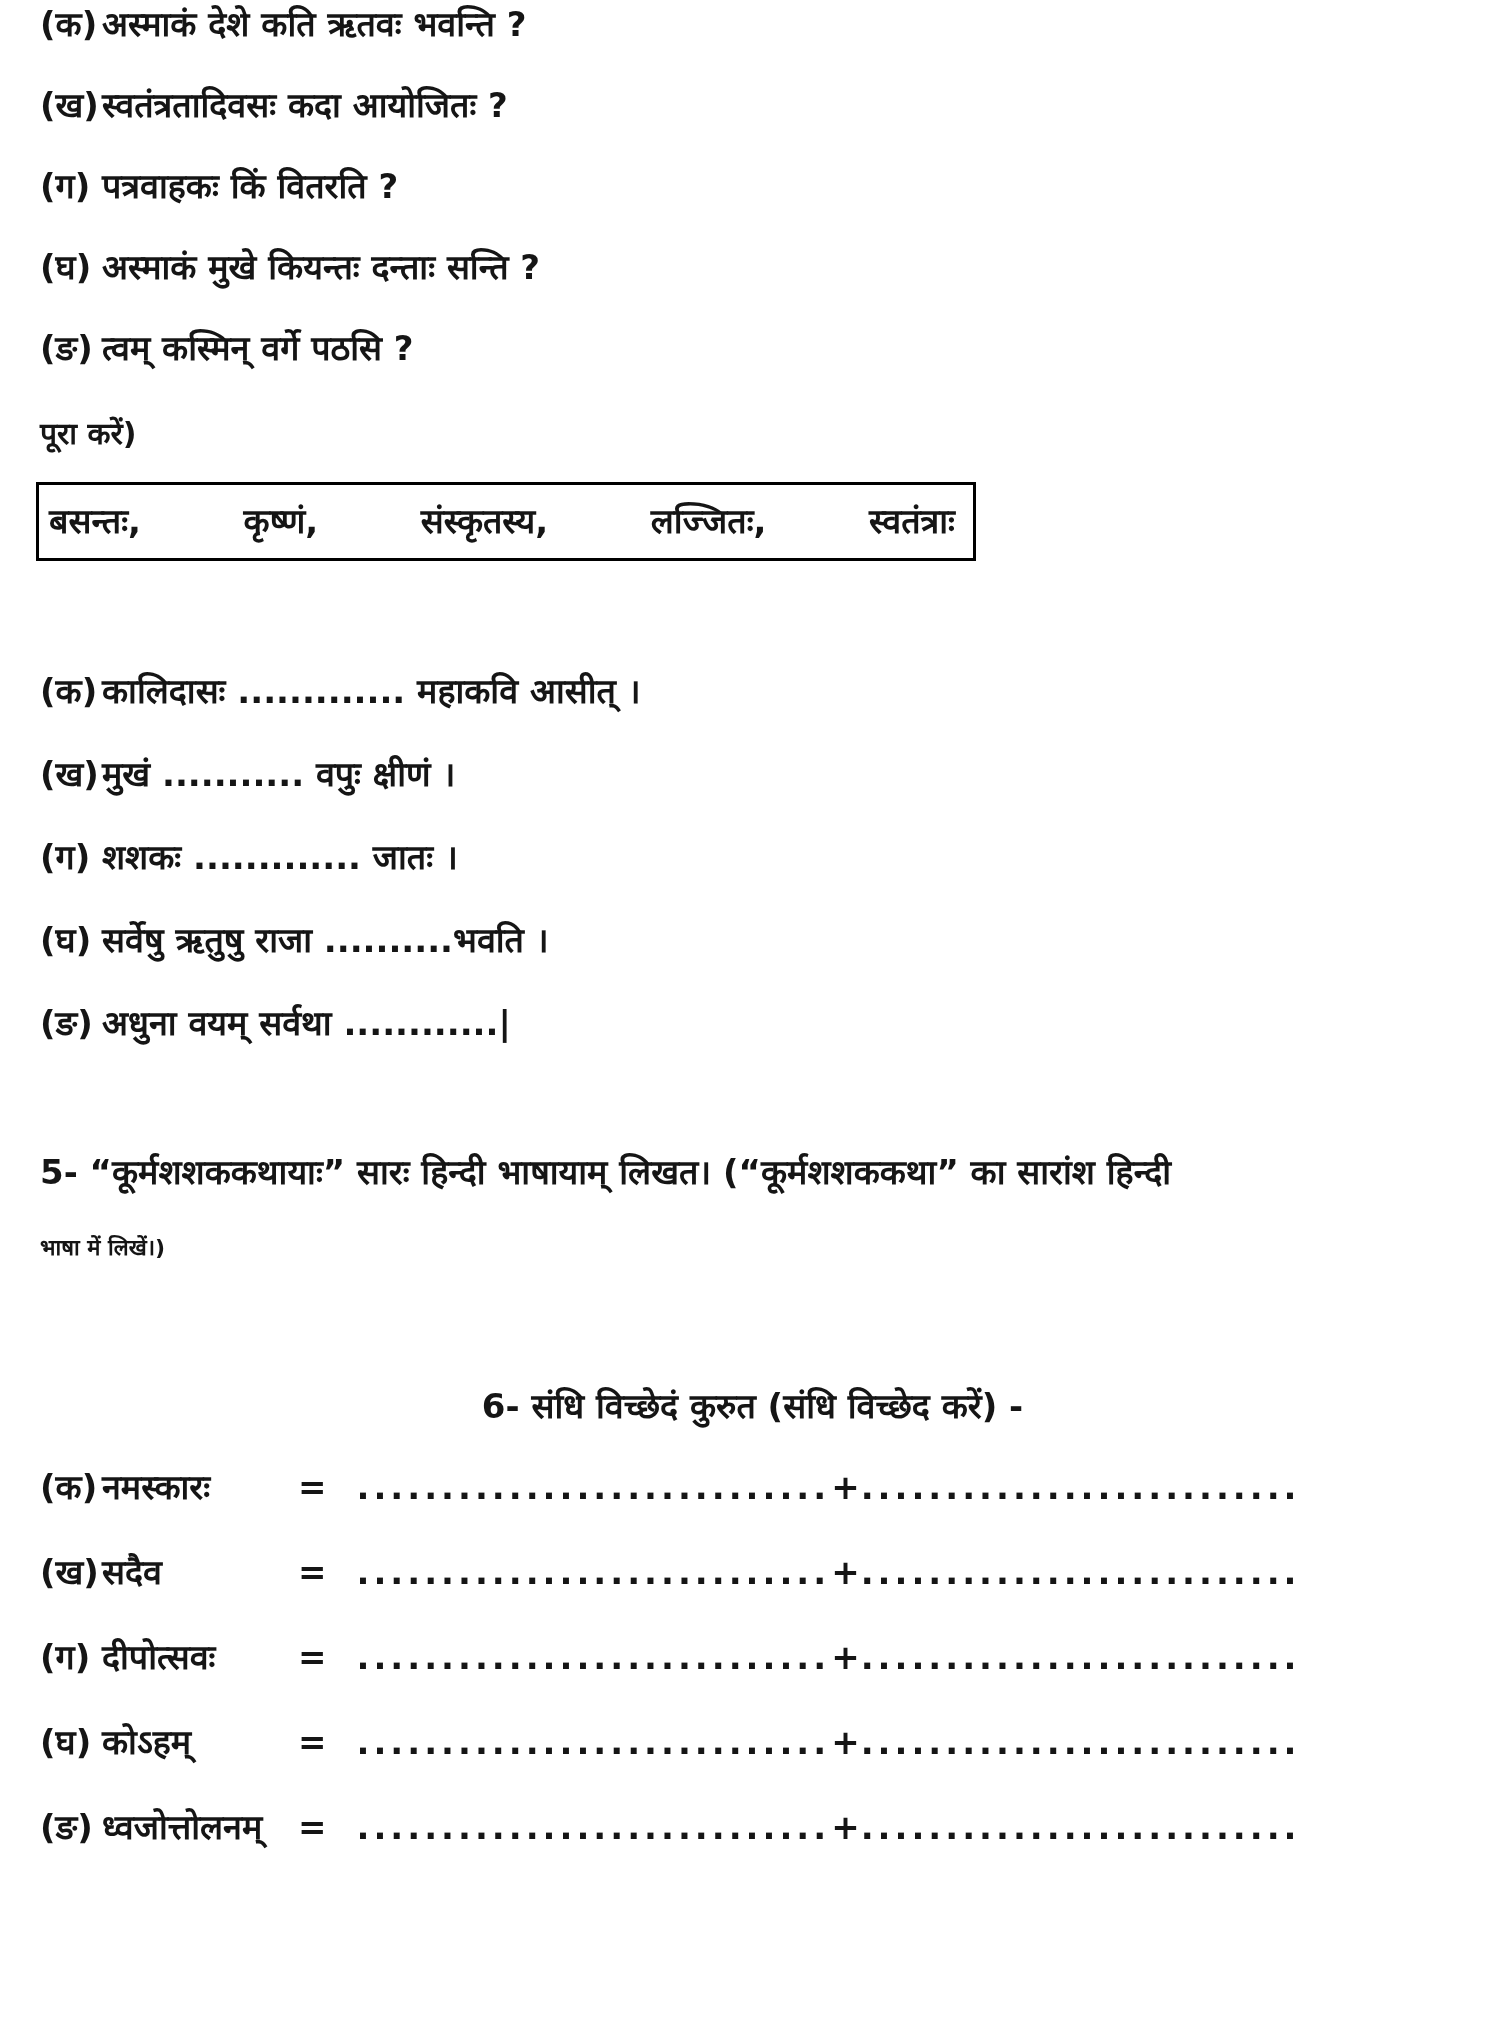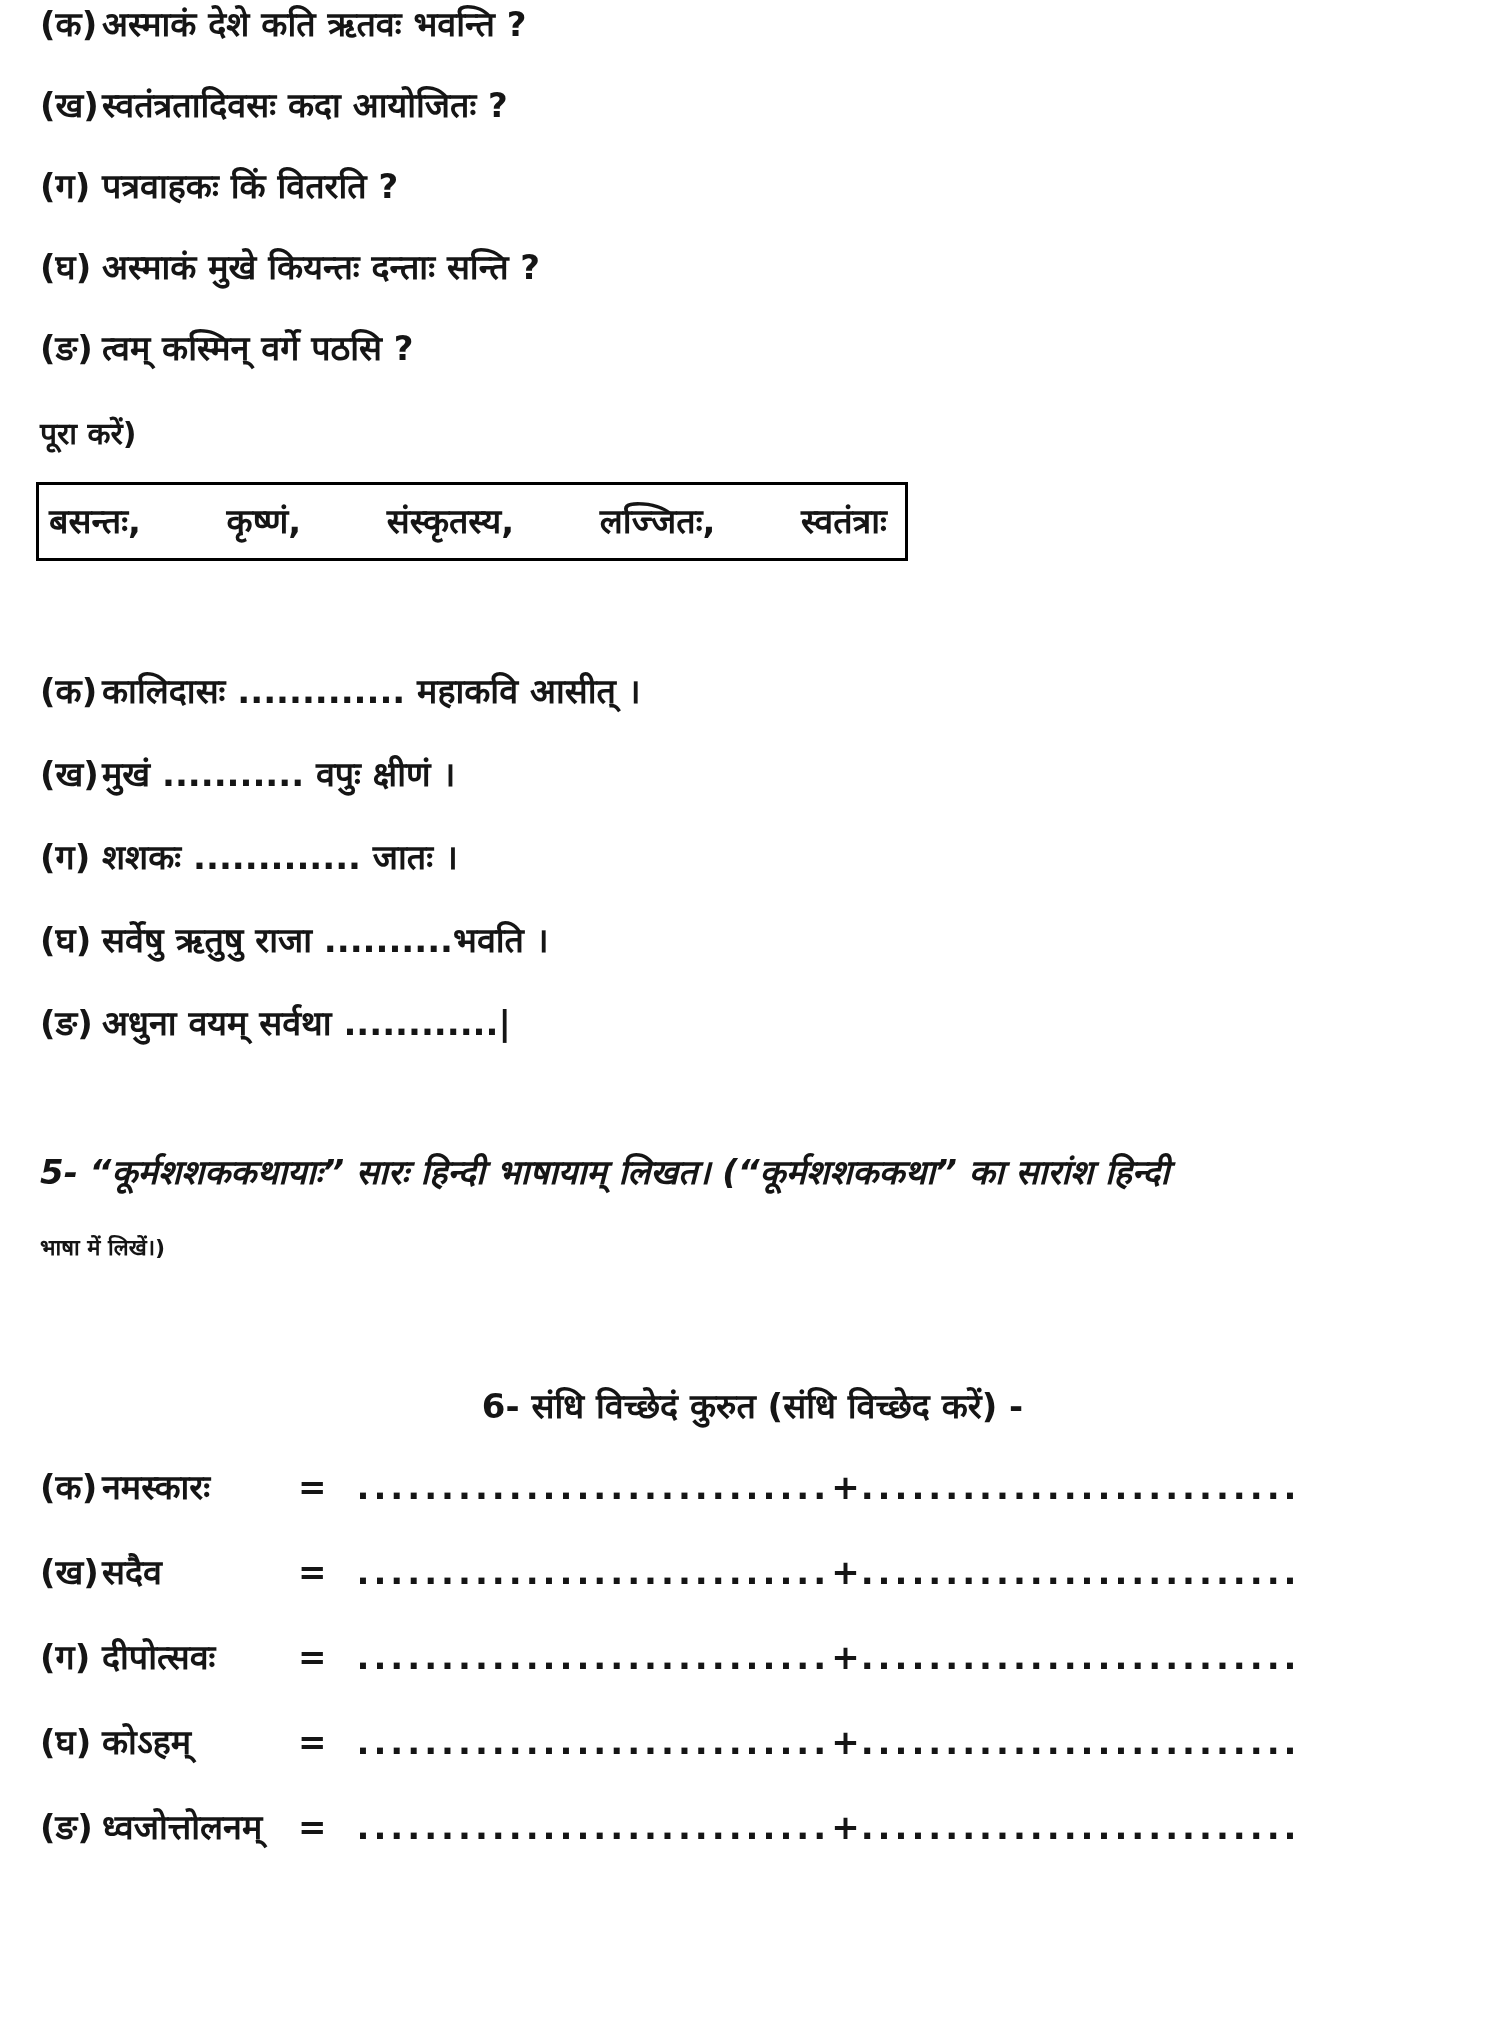--- a/index.html
+++ b/index.html
@@ -31,35 +31,35 @@
     flex-shrink: 0;
   }
   .q3-line { margin-bottom: 36px; }
 
   .q4-heading-line1 { margin-top: 100px; font-size: 34px; line-height: 45px; }
   .q4-heading-line2 { margin-top: 40px; font-size: 30px; line-height: 45px; }
 
   .word-box {
     margin-top: 26px;
     margin-left: -4px;
-    width: 872px;
+    width: 940px;
     box-sizing: border-box;
     border: 3px solid #000000;
     display: flex;
     justify-content: space-between;
     align-items: flex-start;
     padding: 14px 18px 14px 10px;
     font-size: 34px;
     line-height: 45px;
   }
 
   .q4-items { margin-top: 108px; }
   .q4-item { margin-bottom: 38px; }
 
-  .q5-heading-line1 { margin-top: 104px; font-size: 34px; line-height: 45px; font-style: italic; }
+  .q5-heading-line1 { margin-top: 104px; font-size: 34px; line-height: 45px; }
   .q5-heading-line2 { margin-top: 30px; font-size: 22px; line-height: 45px; }
 
   .q6-heading { margin-top: 114px; font-size: 34px; line-height: 45px; text-align: center; }
   .q6-rows { margin-top: 36px; }
   .q6-row { margin-bottom: 40px; }
   .q6-word {
     min-width: 196px;
     flex-shrink: 0;
   }
   .q6-eq { margin-right: 30px; }

